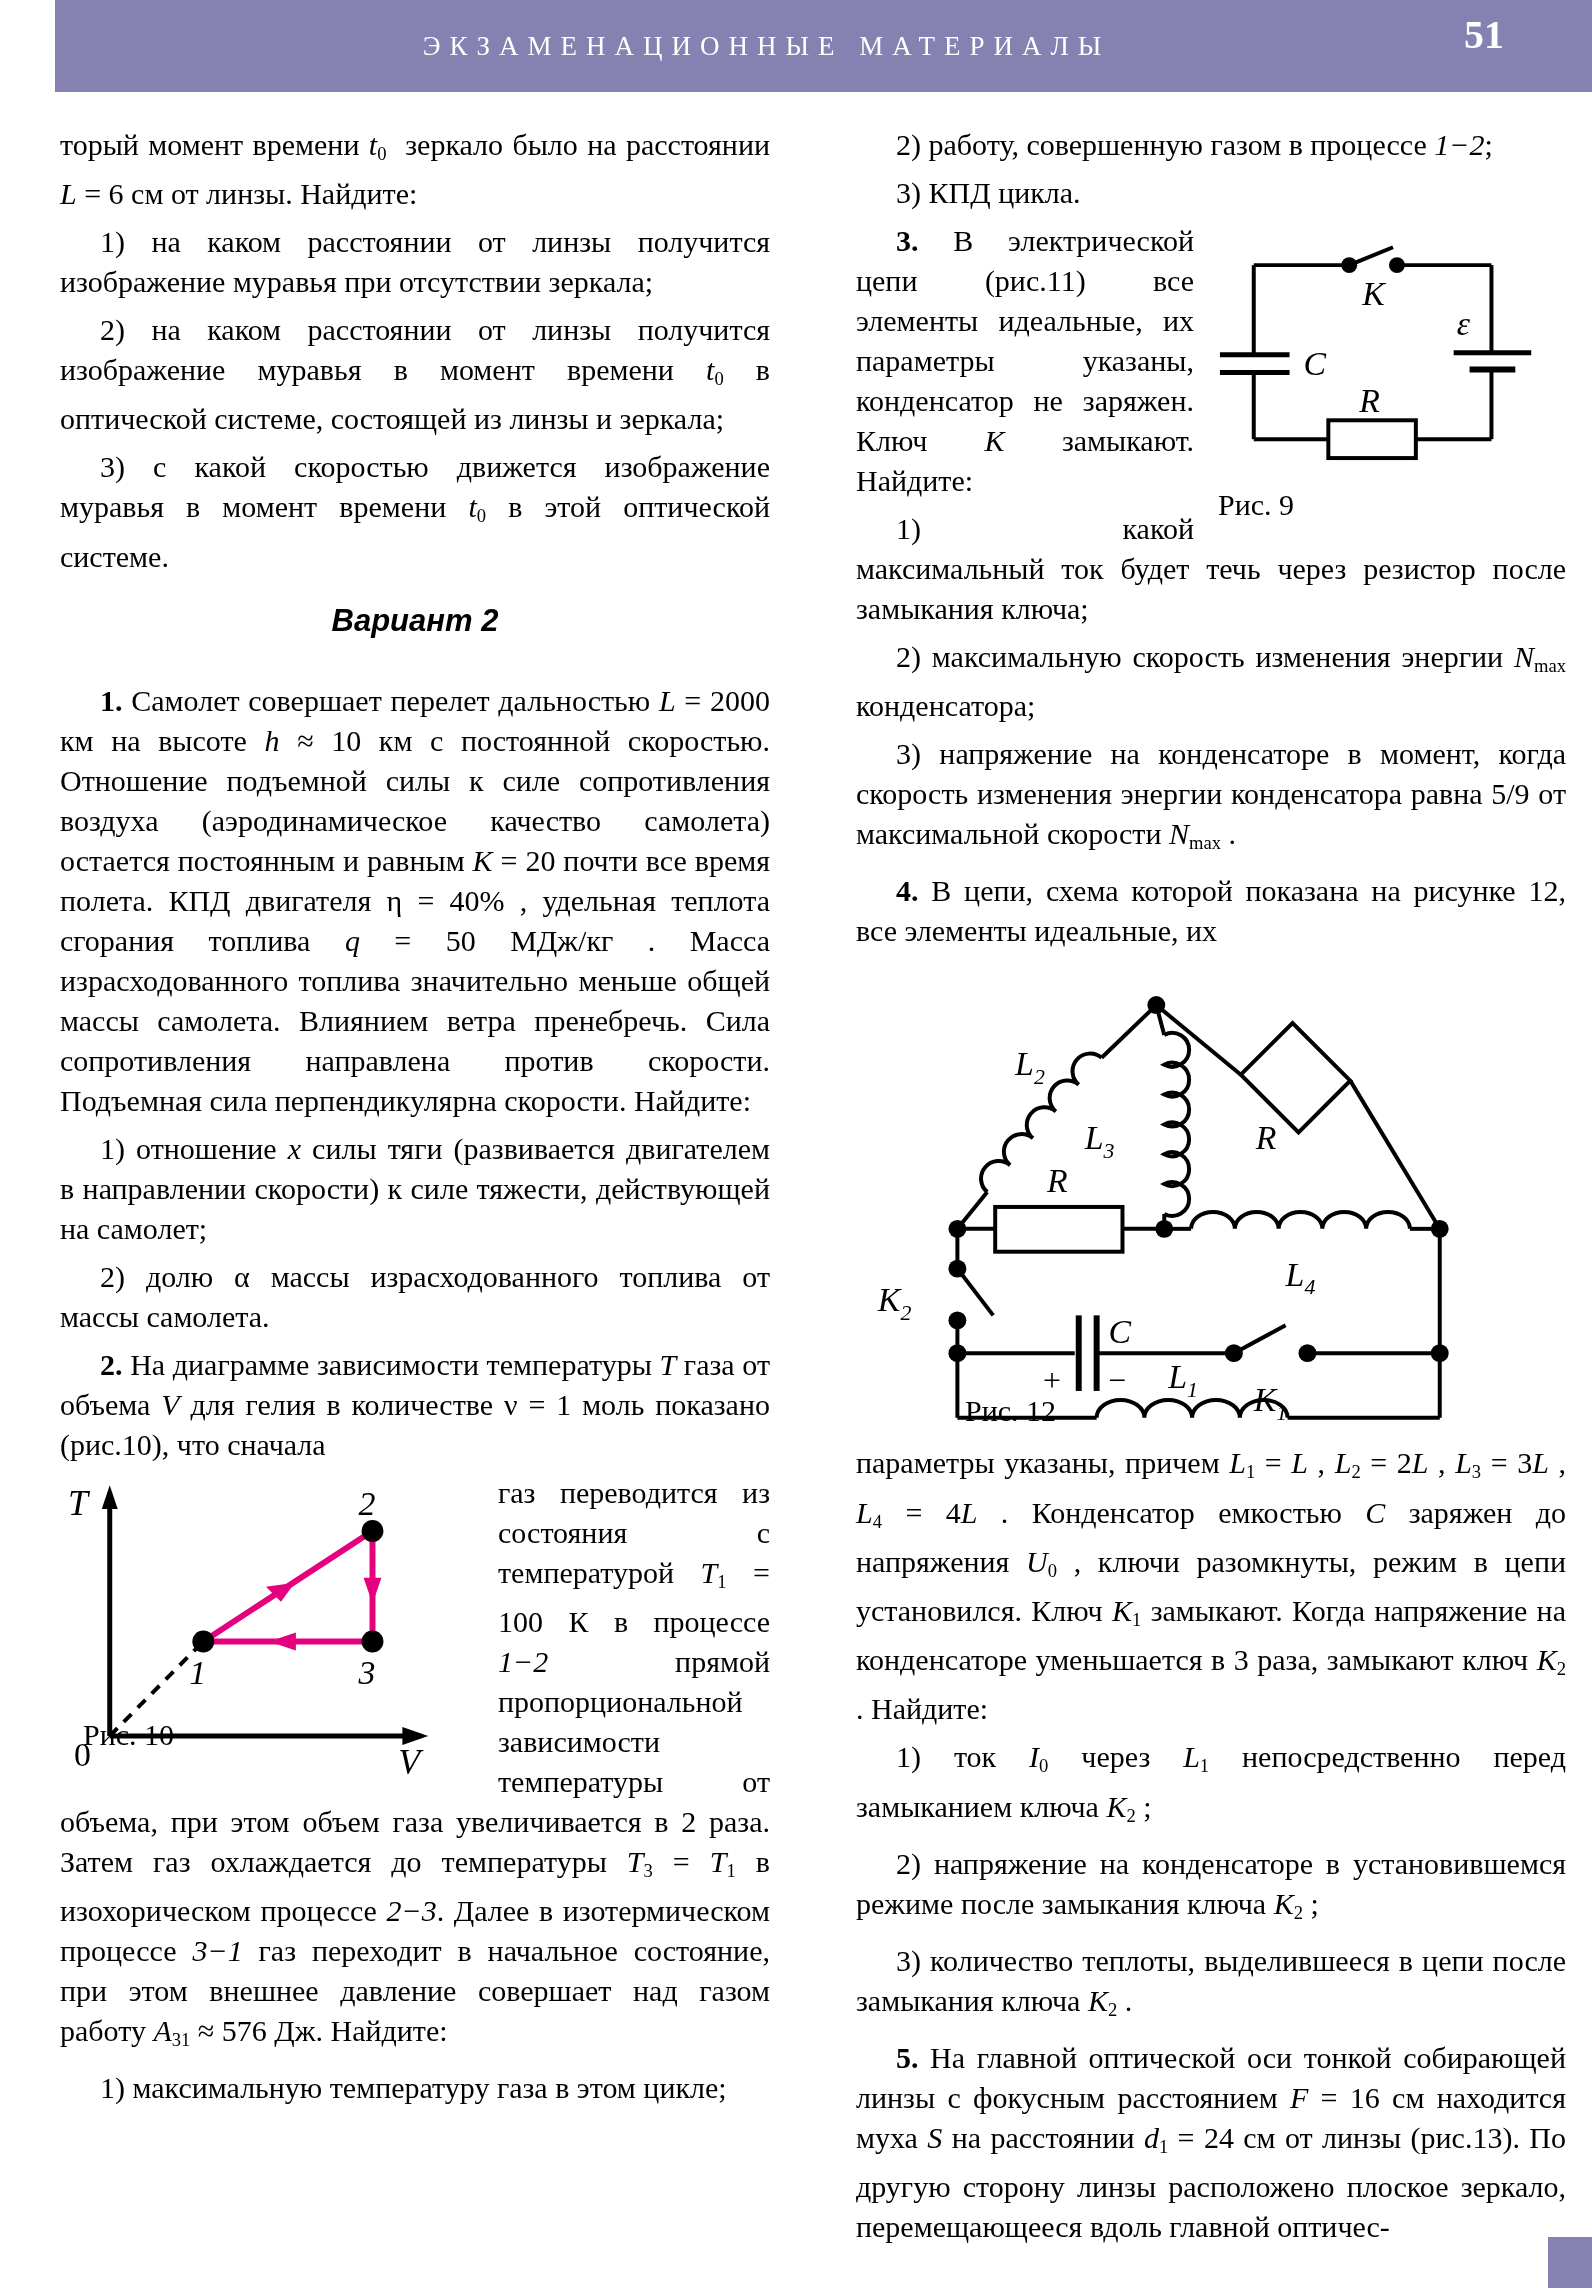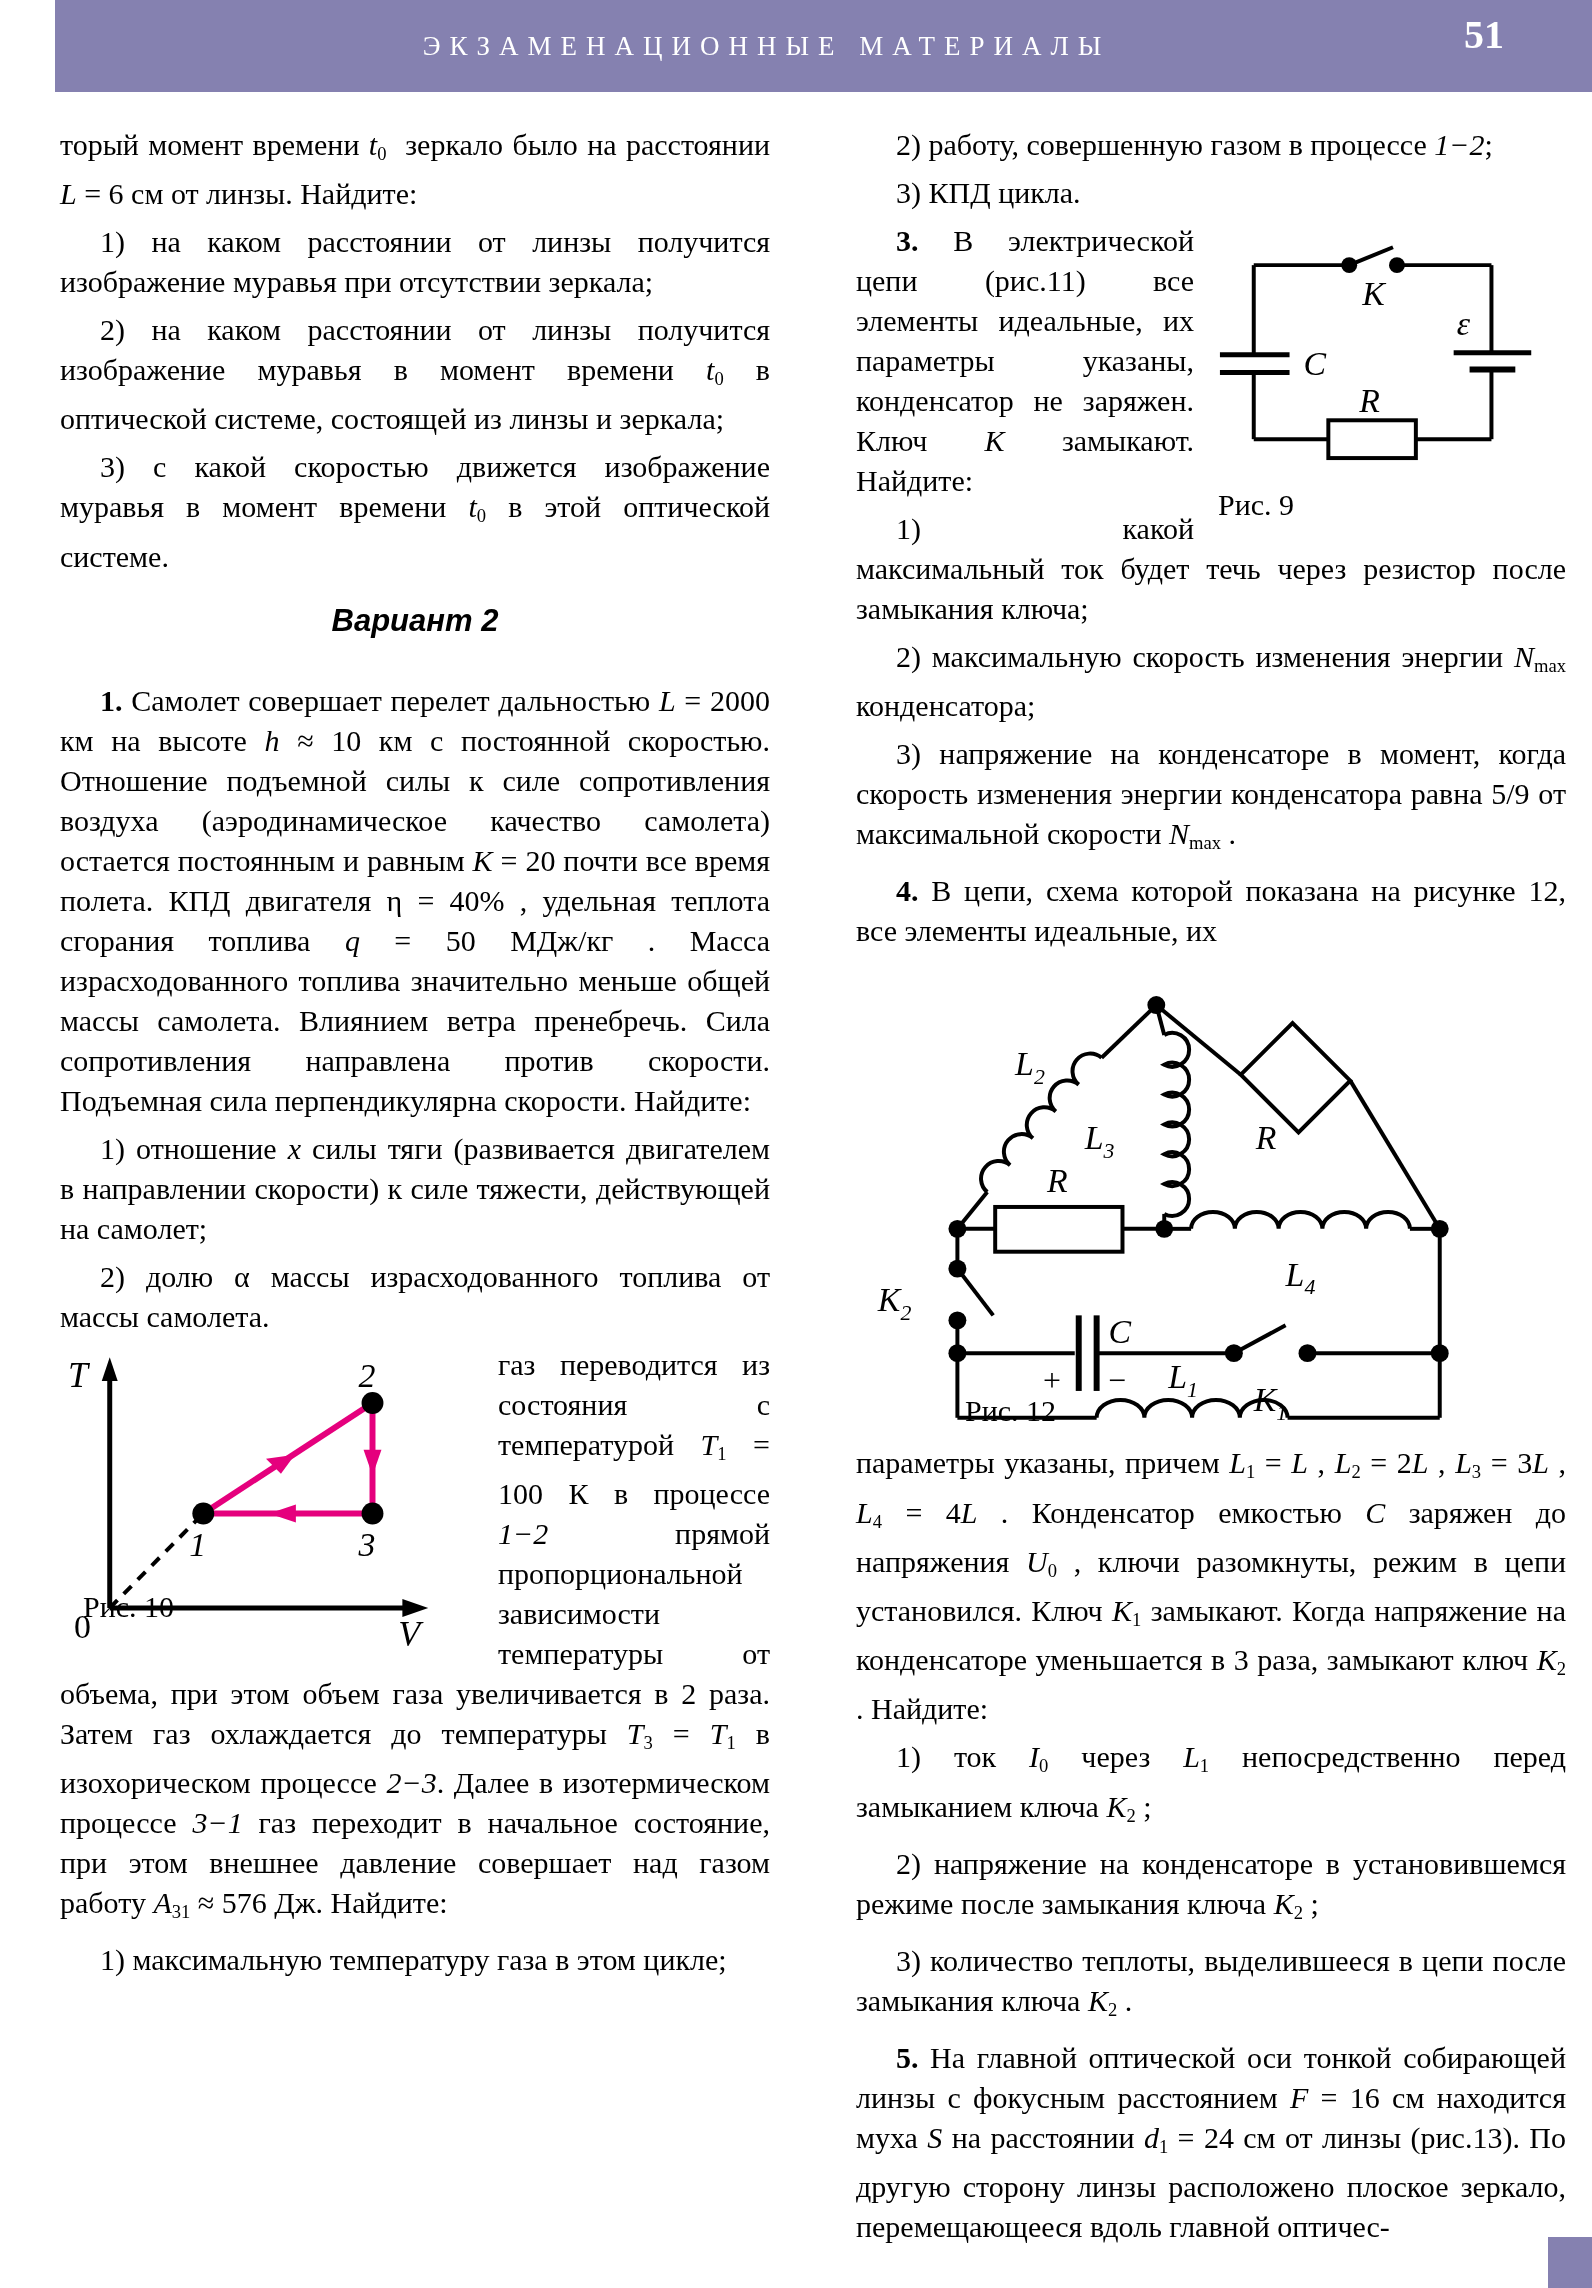--- a/index.html
+++ b/index.html
@@ -87,20 +87,21 @@
   <p class="ind">3) с какой скоростью движется изображение муравья в момент времени <span class="mi">t</span><sub>0</sub> в этой оптической системе.</p>
 
   <div class="var-head">Вариант 2</div>
 
   <p class="ind"><b>1.</b> Самолет совершает перелет дальностью <span class="mi">L</span> = 2000 км на высоте <span class="mi">h</span> ≈ 10 км с постоянной скоростью. Отношение подъемной силы к силе сопротивления воздуха (аэродинамическое качество самолета) остается постоянным и равным <span class="mi">K</span> = 20 почти все время полета. КПД двигателя η = 40% , удельная теплота сгорания топлива <span class="mi">q</span> = 50 МДж/кг . Масса израсходованного топлива значительно меньше общей массы самолета. Влиянием ветра пренебречь. Сила сопротивления направлена против скорости. Подъемная сила перпендикулярна скорости. Найдите:</p>
 
   <p class="ind">1) отношение <span class="mi">x</span> силы тяги (развивается двигателем в направлении скорости) к силе тяжести, действующей на самолет;</p>
 
   <p class="ind">2) долю α массы израсходованного топлива от массы самолета.</p>
 
+  <p class="ind"><b>2.</b> На диаграмме зависимости температуры <span class="mi">T</span> газа от объема <span class="mi">V</span> для гелия в количестве ν = 1 моль показано (рис.10), что сначала</p>
 
   <div class="fig10-wrap">
     <svg width="428" height="299" viewBox="0 0 430 300" style="font-size:30.5px">
 
       <line class="sw" x1="58" y1="258" x2="58" y2="22" stroke-width="5"></line>
       <polygon points="58,6 50,30 66,30" fill="#000"></polygon>
 
       <line class="sw" x1="58" y1="258" x2="360" y2="258" stroke-width="5"></line>
       <polygon points="378,258 352,249 352,267" fill="#000"></polygon>
 

